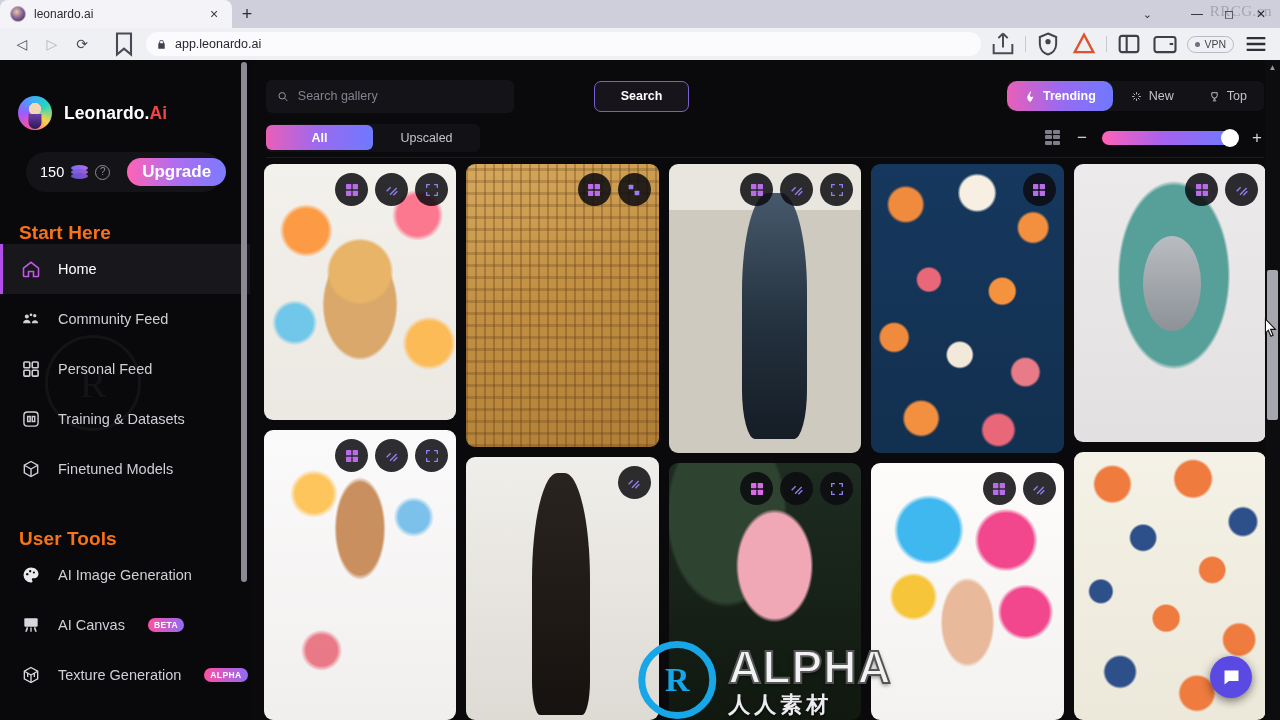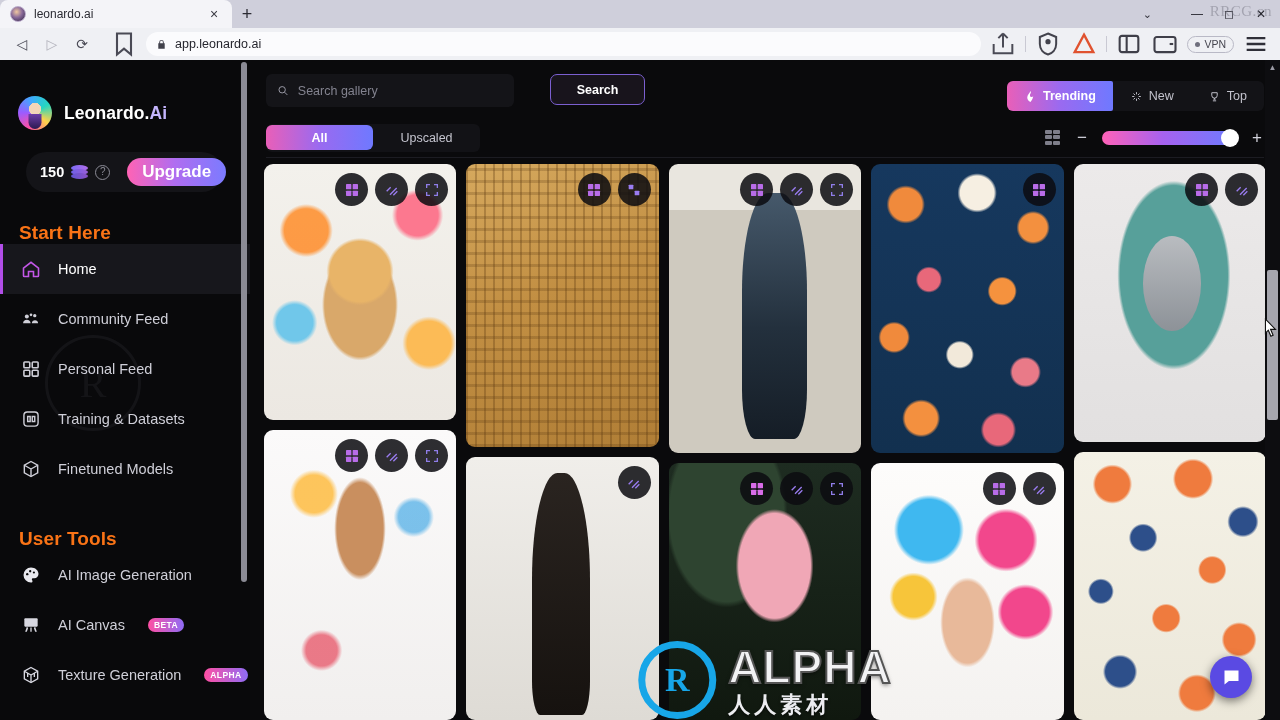--- a/index.html
+++ b/index.html
@@ -99,28 +99,28 @@
       conic-gradient(from 200deg, #ff4fa3, #9b5cff, #3fa9ff, #25d6c0, #ffd24a, #ff4fa3);
     position: relative;
   }
   .brand-logo::after {
     content:""; position:absolute; left:50%; top:54%;
     transform: translateX(-50%);
     width: 13px; height: 15px; border-radius: 0 0 7px 7px;
     background: linear-gradient(#6d3fa8, #2b1850);
   }
   .brand-name { font-size: 17.5px; font-weight: 700; color: #fff; letter-spacing: .1px; }
-  .brand-name .ai { color: #c4b5fd; }
+  .brand-name .ai { color: #ef4444; }
 
   .credits {
     margin: 22px 0 0 26px; width: 196px; height: 40px;
     background: #141418; border-radius: 20px;
     display: flex; align-items: center; padding: 0 6px 0 14px; gap: 7px;
   }
-  .credits-num { font-size: 14.5px; font-weight: 700; color: #fff; }
+  .credits-num { font-size: 14.5px; font-weight: 400; color: #fff; }
   .coin-icon { width: 17px; height: 15px; position: relative; flex: none; }
   .coin-icon i {
     position: absolute; left: 0; width: 17px; height: 6px; border-radius: 50%;
     background: linear-gradient(90deg,#7b6cf6,#b06ce8); display: block;
   }
   .coin-icon i:nth-child(1) { top: 0; }
   .coin-icon i:nth-child(2) { top: 4px; background: linear-gradient(90deg,#6f5fe8,#9a5fd8); }
   .coin-icon i:nth-child(3) { top: 8px; background: linear-gradient(90deg,#6354d4,#8a52c6); }
   .help-circle {
     width: 15px; height: 15px; border-radius: 50%; border: 1.3px solid #8b8b96;
@@ -174,21 +174,21 @@
     font-size: 40px; color: rgba(120,120,135,0.10);
     font-family: "Liberation Serif", serif; pointer-events:none;
   }
 
   
   .main {
     flex: 1; height: 660px; background: #0a0a0c;
     position: relative; overflow: hidden;
   }
   .topbar { height: 97px; position: relative; padding: 0 16px; }
-  .row1 { display: flex; height: 58px; padding-top: 14px; }
+  .row1 { display: flex; align-items: center; height: 58px; padding-top: 14px; gap: 44px; }
   .search-wrap {
     width: 248px; height: 33px; background: #141418; border-radius: 6px;
     display: flex; align-items: center; gap: 9px; padding: 0 11px;
   }
   .search-wrap input {
     background: transparent; border: none; outline: none;
     color: #d7d7de; font-size: 12.5px; width: 100%;
     font-family: "Liberation Sans", sans-serif;
   }
   .search-wrap input::placeholder { color: #83838f; }
@@ -203,21 +203,21 @@
   .sort-seg {
     height: 30px; background: #131317; border-radius: 6px;
     display: flex; align-items: center; overflow: hidden;
   }
   .sort-item {
     height: 30px; padding: 0 17px; display: flex; align-items: center; gap: 6px;
     color: #c2c2cc; font-size: 12.5px;
   }
   .sort-item.active {
     background: linear-gradient(90deg,#e95fb8 0%, #9a6af0 50%, #6f79ff 100%);
-    color: #fff; font-weight: 700; border-radius: 2px;
+    color: #fff; font-weight: 700; border-radius: 10px;
   }
 
   .row2 { display: flex; align-items: center; height: 39px; }
   .tabs-seg {
     height: 28px; background: #121216; border-radius: 6px;
     display: flex; align-items: center; overflow: hidden;
   }
   .tab-item {
     height: 25px; width: 107px; display: flex; align-items: center;
     justify-content: center; color: #c4c4ce; font-size: 12.5px;

